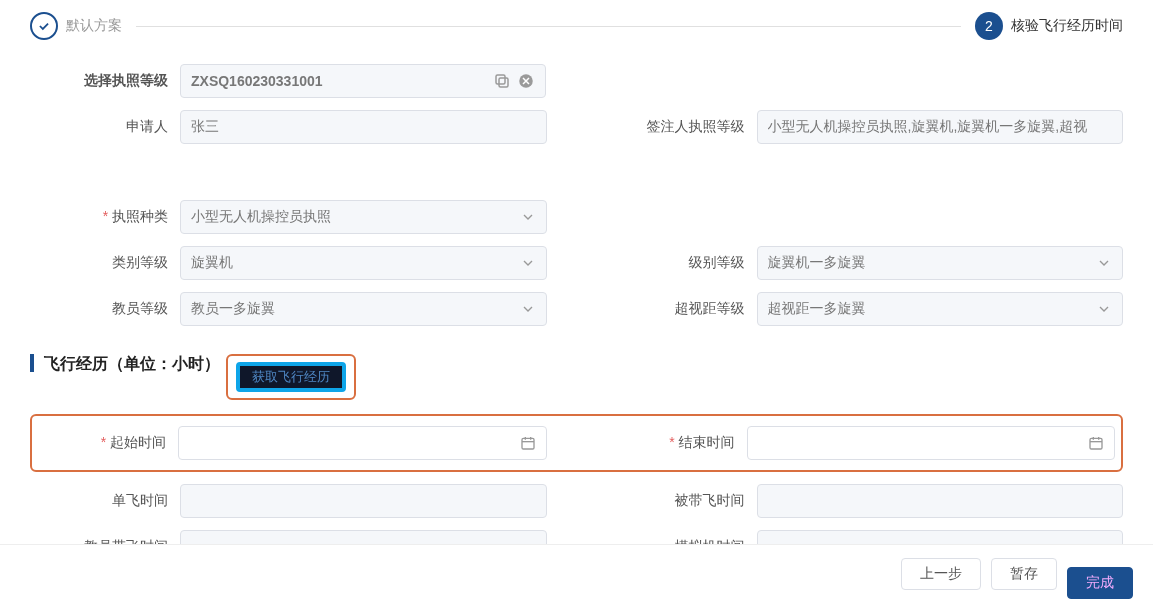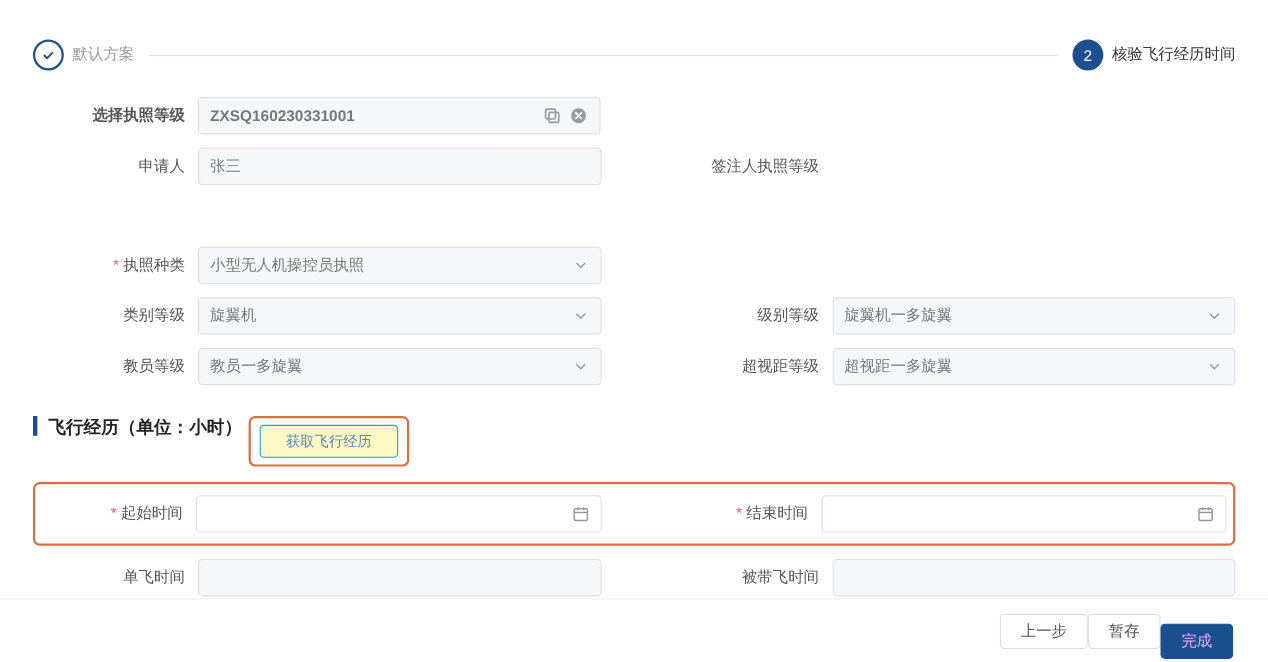--- a/index.html
+++ b/index.html
@@ -1,18 +1,18 @@
 <!DOCTYPE html>
 <html><head>
   <meta charset="utf-8">
   <style>
     * { box-sizing: border-box; margin: 0; padding: 0; }
     body { font-family: -apple-system, "PingFang SC", "Microsoft YaHei", sans-serif; background: #fff; font-size: 14px; color: #333; }
     .page { width: 1153px; height: 602px; position: relative; overflow: hidden; }
-    .steps { display: flex; align-items: center; padding: 36px 30px 24px; }
+    .steps { display: flex; align-items: center; padding: 12px 30px 24px; }
     .step { display: flex; align-items: center; gap: 8px; }
     .step-circle { width: 28px; height: 28px; border-radius: 50%; display: flex; align-items: center; justify-content: center; font-size: 14px; }
     .step-1 .step-circle { border: 2px solid #1b4f8f; background: #fff; }
     .step-1 .step-circle svg { width: 14px; height: 14px; }
     .step-1 .step-label { color: #999; }
     .step-line { flex: 1; height: 1px; background: #e0e0e0; margin: 0 14px; }
     .step-2 .step-circle { background: #1b4f8f; color: #fff; font-weight: 500; }
     .step-2 .step-label { color: #333; font-weight: 500; }
     .content { padding: 0 30px; height: 480px; overflow-y: auto; }
     .form-grid { display: grid; grid-template-columns: 1fr 1fr; column-gap: 60px; row-gap: 12px; }
@@ -23,24 +23,24 @@
     .form-control.disabled { background: #f5f7fa; color: #777; }
     .form-control .value { flex: 1; overflow: hidden; white-space: nowrap; text-overflow: ellipsis; }
     .form-control .placeholder { color: #bbb; }
     .form-control .suffix-icon { width: 16px; height: 16px; color: #999; flex-shrink: 0; }
     .pill-icons { display: flex; gap: 6px; }
     .pill-icons .ic { width: 18px; height: 18px; color: #9a9a9a; }
     .section-gap { height: 32px; }
     .section-header { display: flex; align-items: flex-start; margin: 28px 0 14px; }
     .section-bar { width: 4px; height: 18px; background: #1b4f8f; margin-right: 10px; }
     .section-title { font-size: 16px; font-weight: 600; color: #222; }
-    .fetch-btn { margin-left: 12px; border: 1px solid #0ea5e9; color: #4f87c4; background: #fef9c3; height: 30px; padding: 0 23px; border-radius: 4px; font-size: 13px; cursor: pointer; }
+    .fetch-btn { margin-left: 12px; border: 4px solid #0ea5e9; color: #4f87c4; background: #0f172a; height: 30px; padding: 0 12px; border-radius: 4px; font-size: 13px; cursor: pointer; }
     .boxed { border: 2px solid #d96f40; border-radius: 6px; padding: 6px 8px; display: inline-flex; align-items: center; }
     .highlight-box { border: 2px solid #d96f40; border-radius: 6px; padding: 10px 6px; margin-bottom: 12px; }
-    .footer { position: absolute; bottom: 0; left: 0; right: 0; height: 58px; border-top: 1px solid #eee; background: #fff; display: flex; justify-content: flex-end; align-items: center; padding: 0 32px; }
+    .footer { position: absolute; bottom: 0; left: 0; right: 0; height: 58px; border-top: 1px solid #eee; background: #fff; display: flex; justify-content: flex-end; align-items: center; padding: 0 20px; gap: 10px; }
     .btn { height: 32px; padding: 0 18px; border-radius: 4px; font-size: 14px; cursor: pointer; border: 1px solid #dcdfe6; background: #fff; color: #555; }
     .btn-primary { background: #1b4f8f; border-color: #1b4f8f; color: #f0abfc; margin-top: 18px; }
     .full-span { grid-column: 1 / -1; }
     .content::-webkit-scrollbar { width: 8px; }
     .content::-webkit-scrollbar-thumb { background: #c9c9c9; border-radius: 4px; }
   </style>
 </head>
 <body>
 
 <div class="page">
@@ -81,20 +81,23 @@
 
       <div class="form-row">
         <div class="form-label">申请人</div>
         <div class="form-control disabled">
           <span class="value">张三</span>
         </div>
       </div>
 
       <div class="form-row">
         <div class="form-label">签注人执照等级</div>
+        <div class="form-control disabled">
+          <span class="value">小型无人机操控员执照,旋翼机,旋翼机一多旋翼,超视</span>
+        </div>
       </div>
 
       <div class="full-span section-gap"></div>
 
       <div class="form-row">
         <div class="form-label req">执照种类</div>
         <div class="form-control disabled">
           <span class="value">小型无人机操控员执照</span>
           <svg class="suffix-icon" viewBox="0 0 24 24" fill="none" stroke="currentColor" stroke-width="2">
               <polyline points="6,9 12,15 18,9"></polyline>

